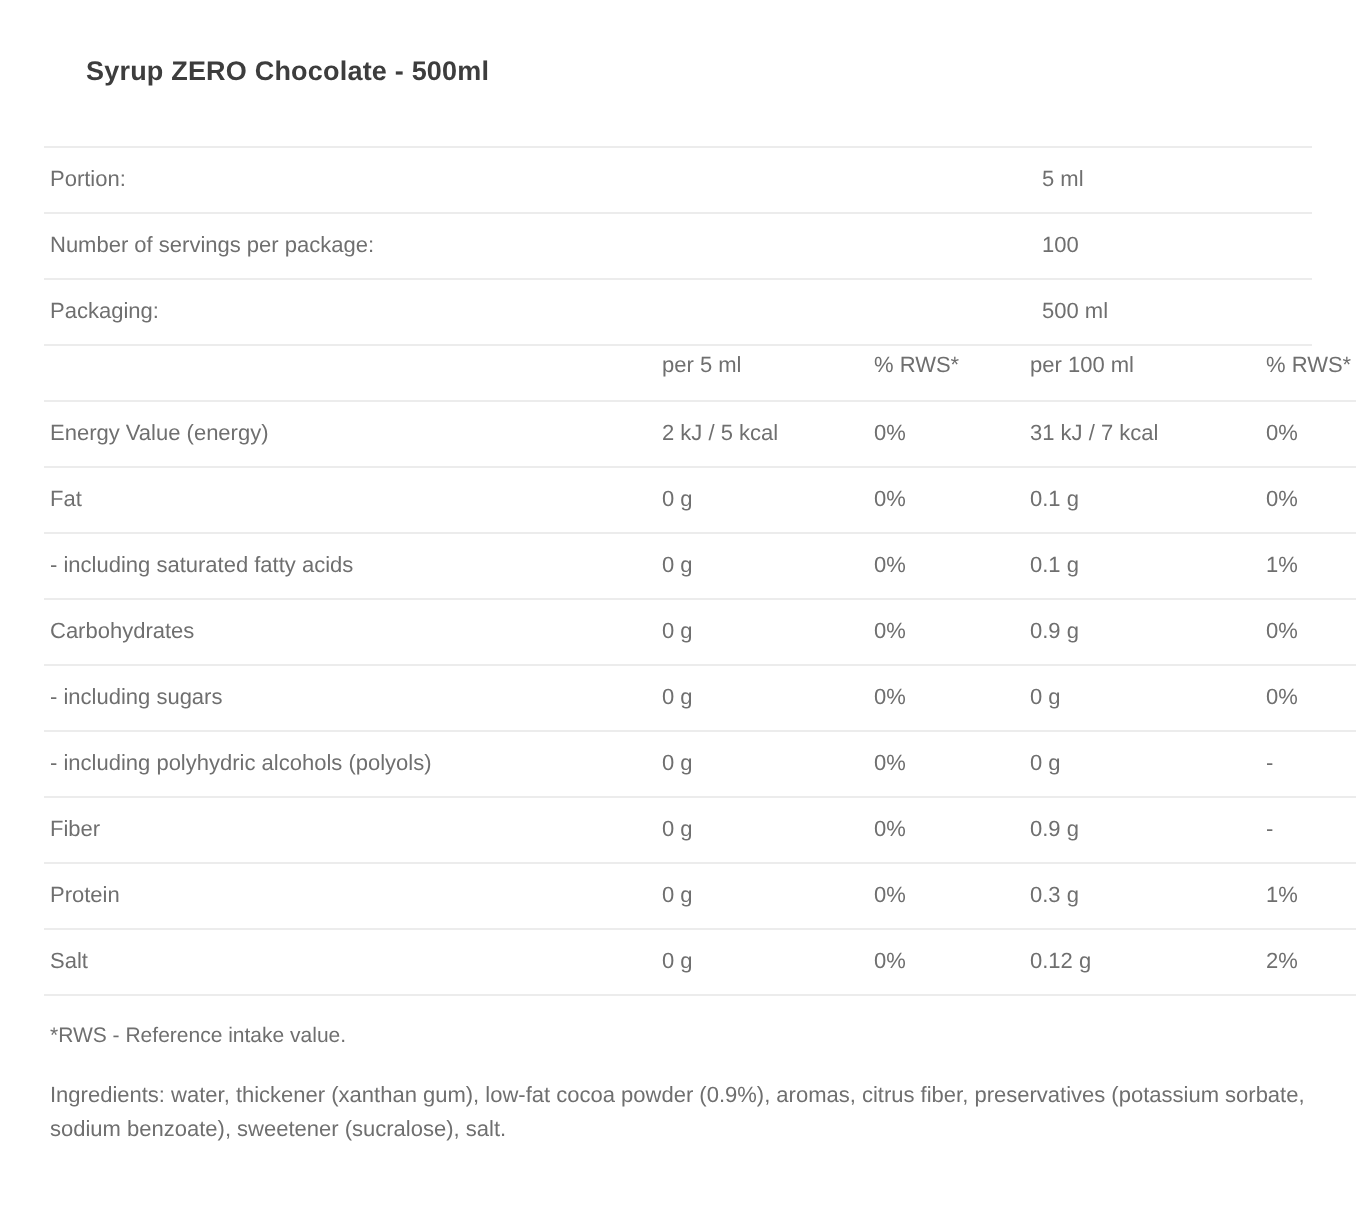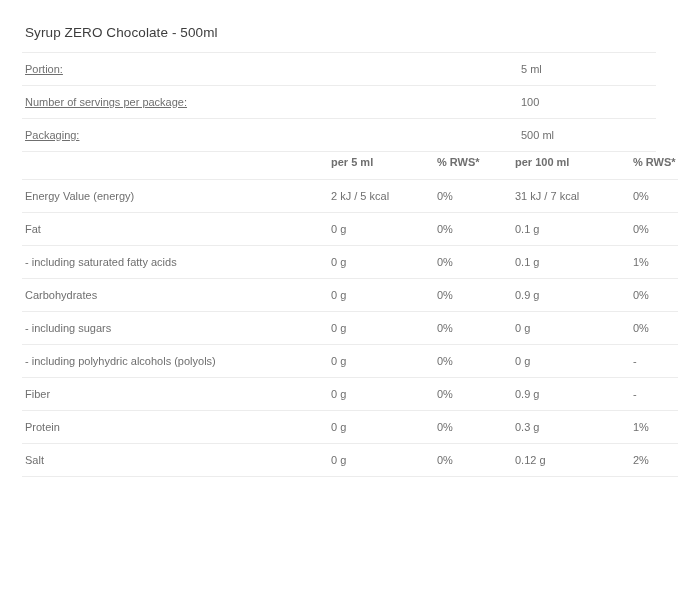--- a/index.html
+++ b/index.html
@@ -18,53 +18,52 @@
   .page {
     width: 678px;
     height: 614px;
     position: relative;
     box-sizing: border-box;
     padding: 0 22px;
   }
   .title {
     font-size: 13.5px;
     color: #3d3d3d;
-    padding-top: 25px;
+    padding-top: 10px;
     padding-bottom: 12px;
     padding-left: 3px;
-    font-weight: normal;
-    margin: 0;
+    font-weight: bold;
+    margin: 18px;
     letter-spacing: 0.1px;
   }
   table {
     width: 100%;
     border-collapse: collapse;
     table-layout: fixed;
   }
   .info-table td {
     border-top: 1px solid #ececec;
     padding: 10px 3px 10px 3px;
     font-size: 11px;
     color: #6f6f6f;
     vertical-align: middle;
   }
   .info-table tr:last-child td {
     border-bottom: 1px solid #ececec;
   }
   .info-table td.label {
     width: 490px;
-    text-decoration: underline;
   }
   .section-label {
     padding: 16px 3px 14px 3px;
     font-size: 11px;
     color: #6f6f6f;
   }
   .nutri-table th {
-    font-weight: bold;
+    font-weight: normal;
     text-align: left;
     font-size: 11px;
     color: #6f6f6f;
     padding: 4px 3px 11px 3px;
     border-bottom: 1px solid #ececec;
   }
   .nutri-table td {
     border-bottom: 1px solid #ececec;
     padding: 10px 3px 10px 3px;
     font-size: 11px;
@@ -188,17 +187,19 @@
       <tr>
         <td>Salt</td>
         <td>0 g</td>
         <td>0%</td>
         <td>0.12 g</td>
         <td>2%</td>
       </tr>
     </tbody>
   </table>
 
-
+  <div class="footnote">*RWS - Reference intake value.</div>
+
+  <div class="ingredients">Ingredients: water, thickener (xanthan gum), low-fat cocoa powder (0.9%), aromas, citrus fiber, preservatives (potassium sorbate, sodium benzoate), sweetener (sucralose), salt.</div>
 
   <div class="allergens"></div>
 
 </div>
 
 </body></html>

